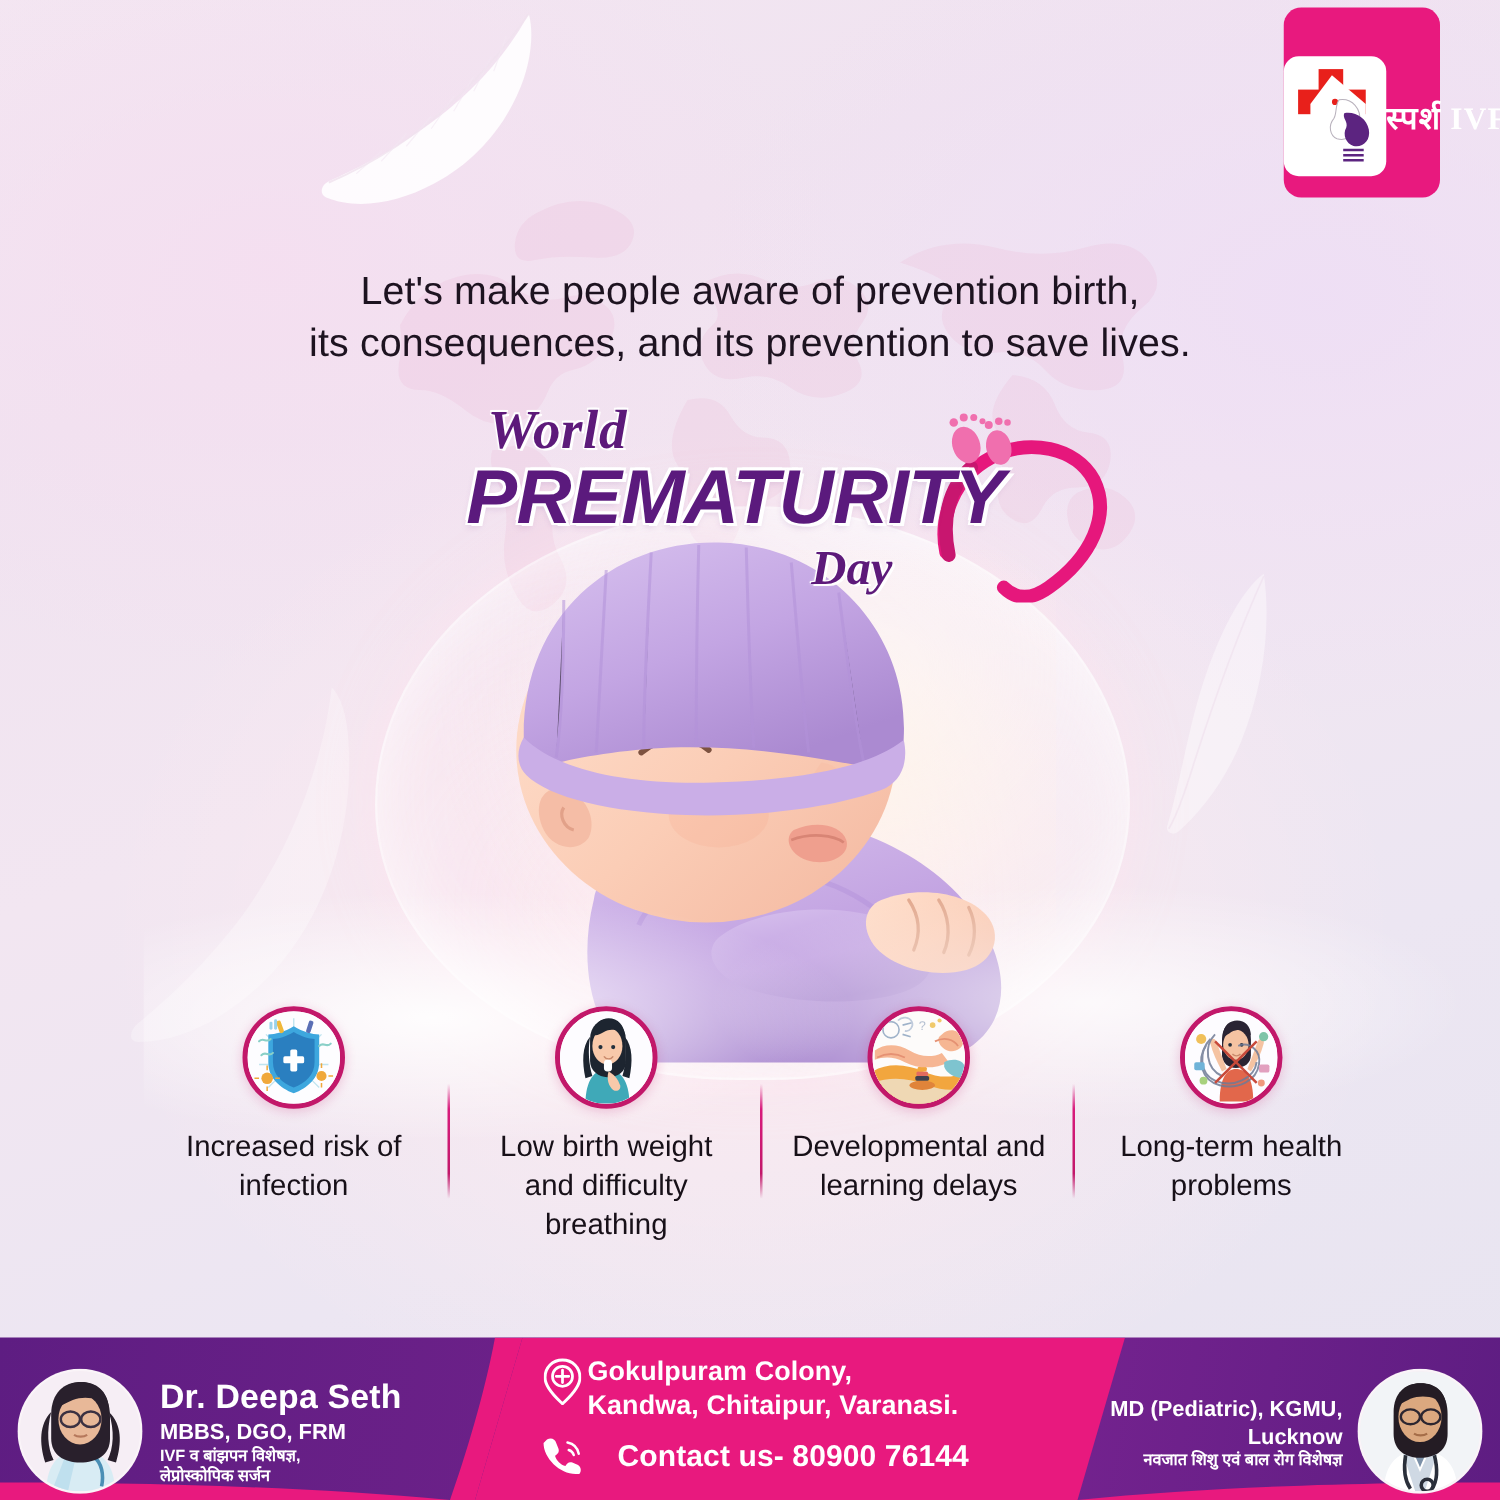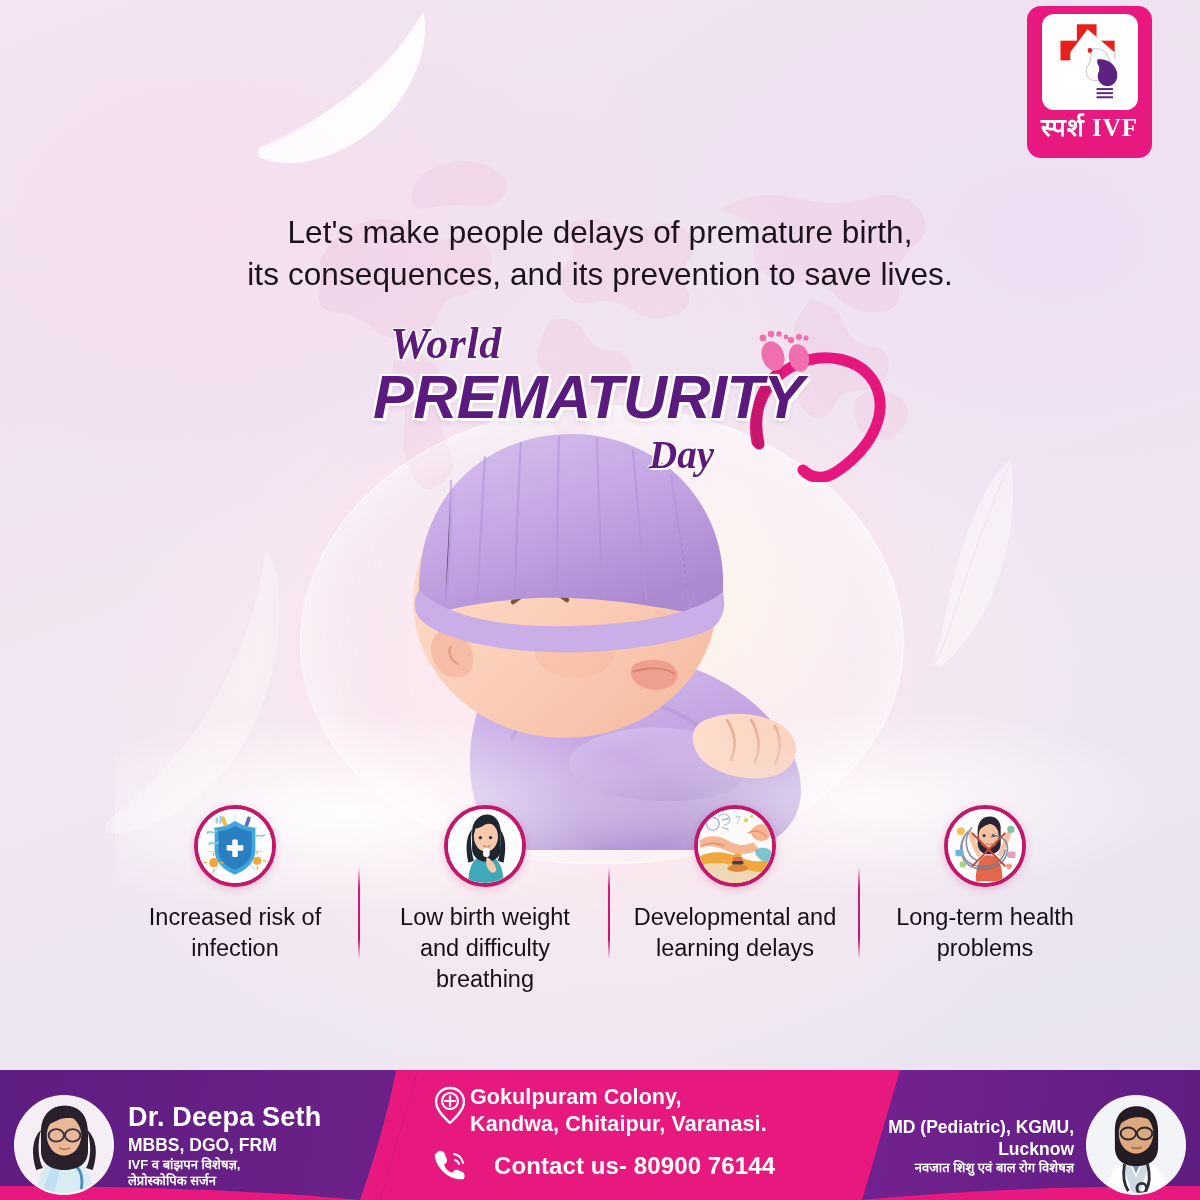--- a/index.html
+++ b/index.html
@@ -35,22 +35,22 @@
   
   .logo-left{
     position:absolute;left:50px;top:12px;width:132px;height:148px;
     background:#fff;border-radius:10px;
     box-shadow:0 1px 4px rgba(120,80,140,.18);
     display:flex;align-items:center;justify-content:center;
   }
   .logo-right{
     position:absolute;right:48px;top:6px;width:125px;height:152px;
     background:#e8197e;border-radius:14px;
-    display:flex;flex-direction:column;align-items:center;justify-content:flex-start;
-    padding-top:8px;box-sizing:border-box;
+    display:flex;flex-direction:row;align-items:center;justify-content:flex-start;
+    padding-top:22px;box-sizing:border-box;
   }
   .logo-right .inner-card{
     width:96px;height:96px;background:#fff;border-radius:12px;
     display:flex;align-items:center;justify-content:center;
   }
   .logo-right .ivf-text{
     margin-top:5px;color:#fff;font-family:"Liberation Serif", serif;
     font-size:25px;font-weight:700;letter-spacing:1px;line-height:1;
     white-space:nowrap;
   }
@@ -244,21 +244,21 @@
           <path d="M58 83 L78 83"></path>
             <path d="M58 88 L78 88"></path>
             <path d="M58 93 L78 93"></path>
         </g>
       </svg>
     </div>
     <div class="ivf-text">स्पर्श IVF</div>
   </div>
 
   <div class="tagline">
-    <span>Let's make people delays of premature birth,</span>
+    <span>Let's make people aware of prevention birth,</span>
     <span>its consequences, and its prevention to save lives.</span>
   </div>
 
   <div class="baby-wrap">
     <div class="bubble"></div>
     <div class="glow"></div>
     <div class="baby">
       <svg viewBox="0 0 660 440" xmlns="http://www.w3.org/2000/svg">
         <defs>
           <linearGradient id="skin" x1="0" y1="0" x2="1" y2="1">

